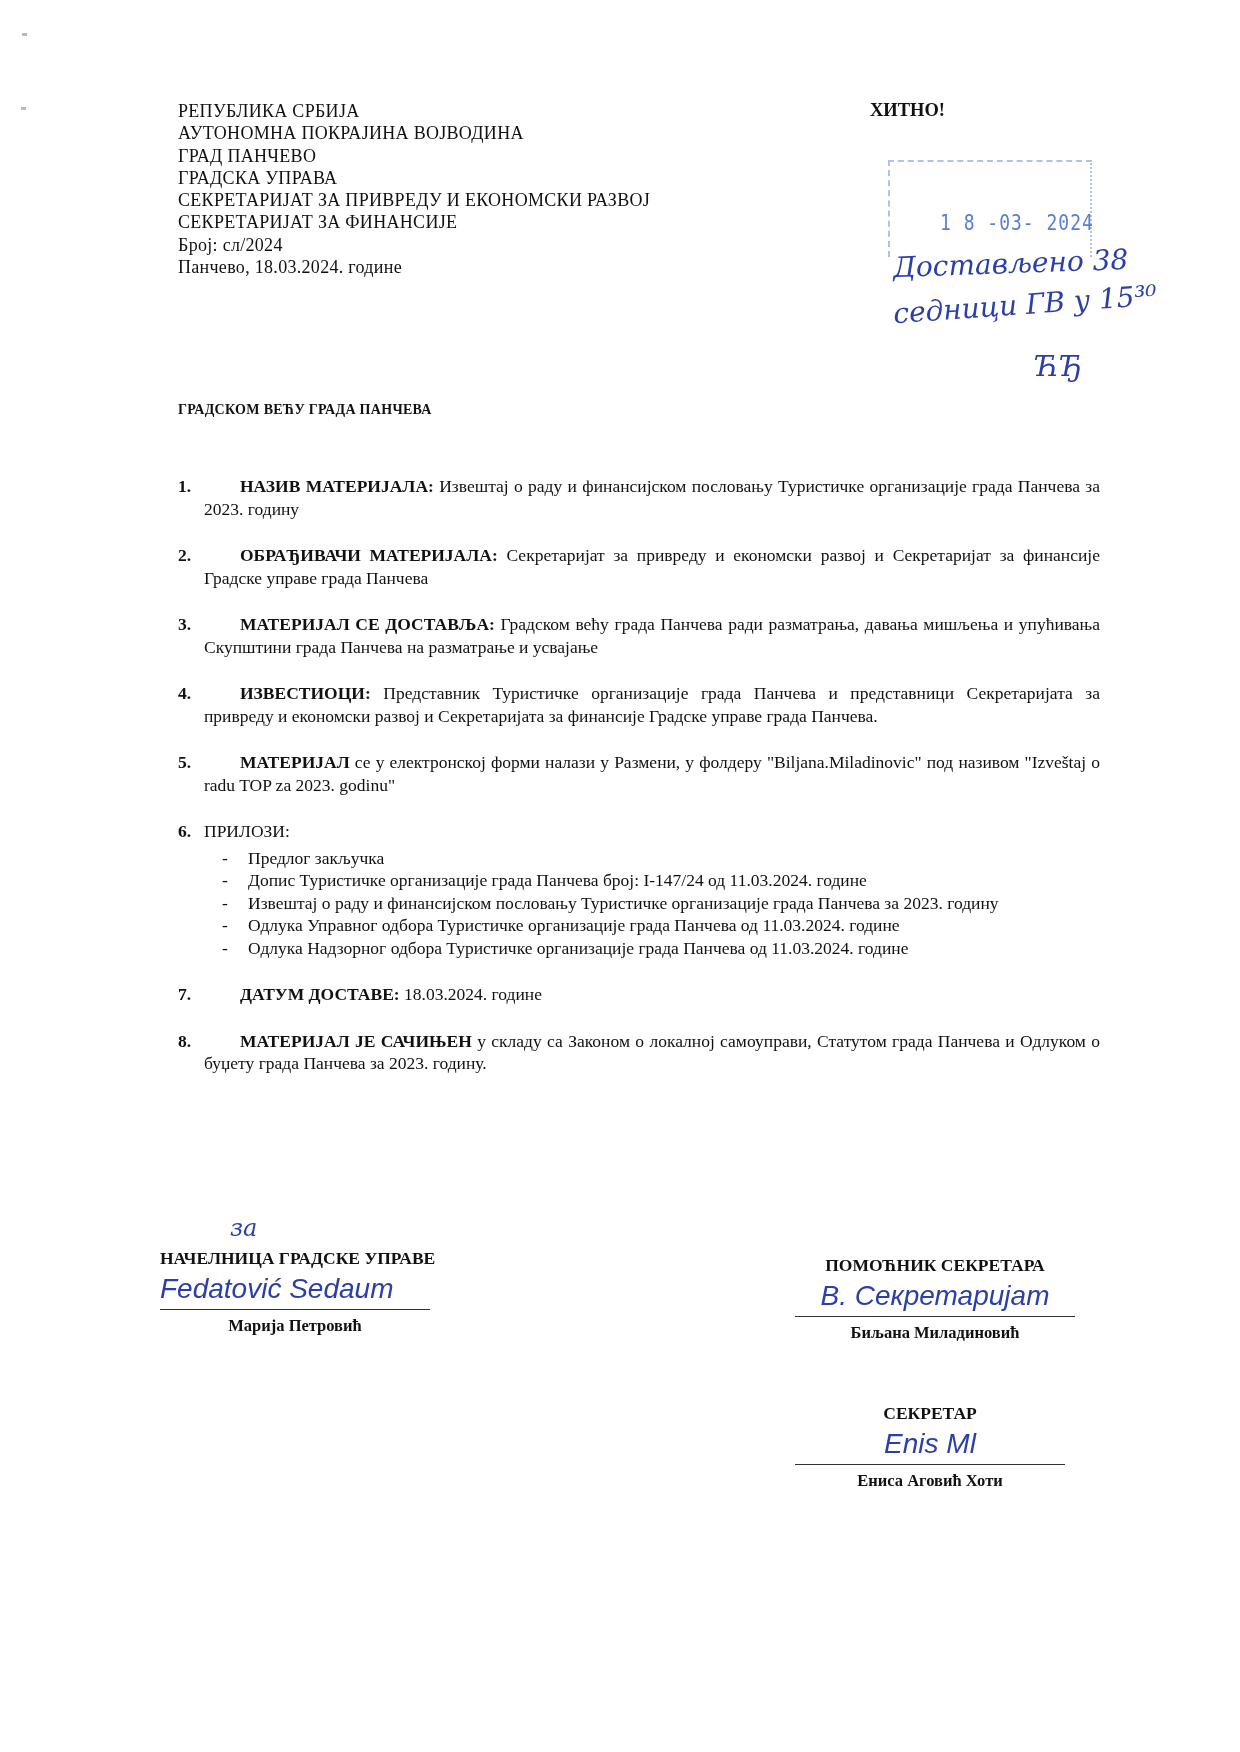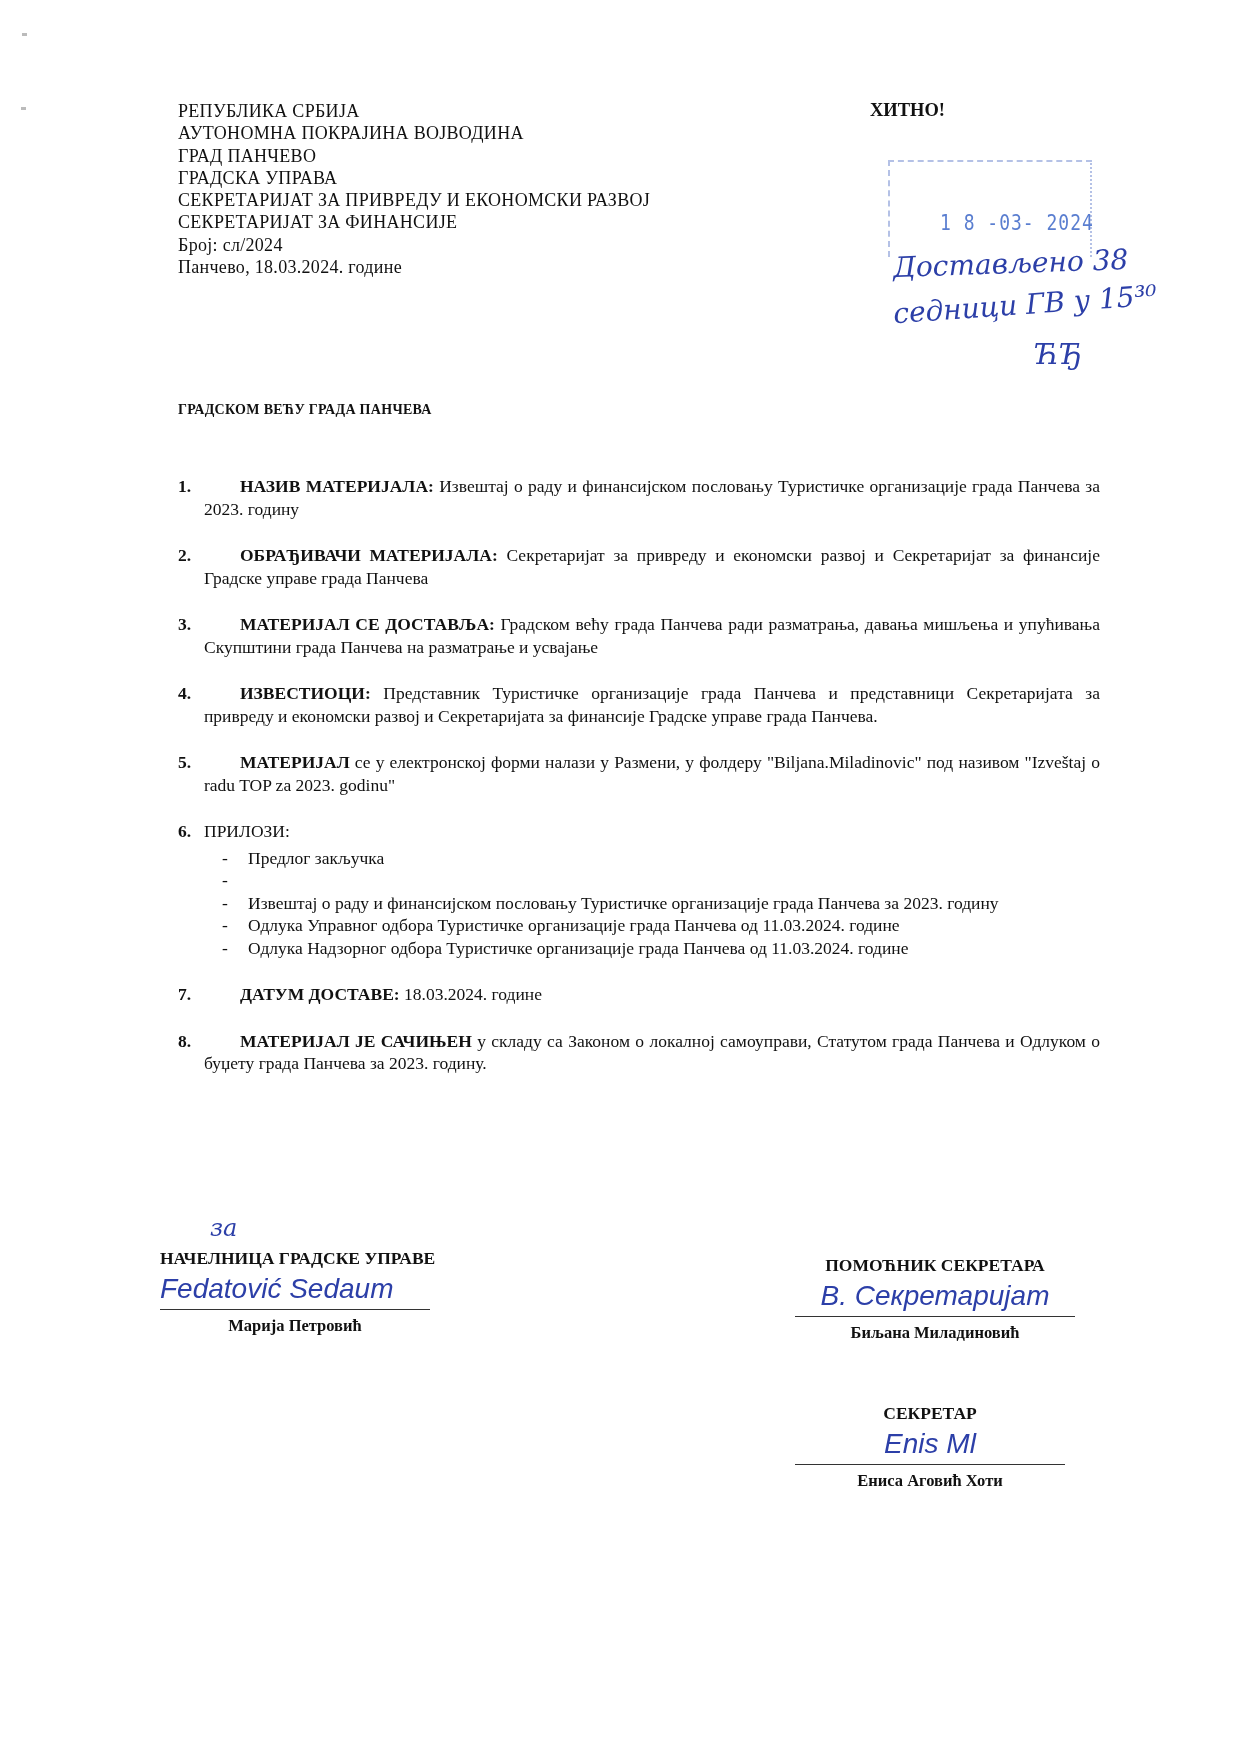--- a/index.html
+++ b/index.html
@@ -8,36 +8,36 @@
   .scan-mark { position:absolute; width:5px; height:3px; background:#bbb; }
   .header-block { position:absolute; left:178px; top:100px; font-weight:normal; font-size:18px; line-height:22.3px; letter-spacing:0.3px; }
   .header-block div { white-space:nowrap; }
   .urgent { position:absolute; left:870px; top:100px; font-weight:bold; font-size:18.5px; }
   .stamp { position:absolute; left:888px; top:160px; width:200px; height:95px;
            border:2px dashed rgba(90,120,200,0.45); border-right-style:dotted; border-bottom:none; }
   .stamp-date { position:absolute; left:940px; top:212px; color:#5a7ed0; font-family:"DejaVu Sans Mono", monospace; font-size:18px; letter-spacing:1px; transform:scaleY(1.15); }
   .handwriting { position:absolute; color:#2c3fa8; font-family:"DejaVu Serif", serif; font-style:italic; }
   .hw1 { left:893px; top:247px; font-size:28px; transform:rotate(-2deg); }
   .hw2 { left:893px; top:288px; font-size:28px; transform:rotate(-4deg); }
-  .hw3 { left:1035px; top:338px; font-size:28px; }
+  .hw3 { left:1035px; top:350px; font-size:28px; }
   .addressee { position:absolute; left:178px; top:402px; font-weight:bold; font-size:14px; letter-spacing:0.3px; }
   .items { position:absolute; left:178px; top:475px; width:922px; font-size:17.5px; line-height:22.5px; }
   .item { display:flex; margin-bottom:24px; }
   .item .num { width:26px; flex:none; font-weight:bold; }
   .item .body { flex:1; text-align:justify; font-family:"Liberation Sans Narrow","Liberation Serif", serif; }
   .item .lbl { font-weight:bold;margin-left:36px; }
   .attachments { list-style:none; margin:4px 0 0 18px; padding:0; }
   .attachments li { display:flex; line-height:22.5px; }
   .attachments li .dash { width:26px; flex:none; }
   .sig-block { position:absolute; text-align:center; font-weight:bold; font-size:17.5px; }
   .sig-line { border-top:1px solid #333; }
   .sig-title { white-space:nowrap; }
   .sig-name { font-size:16.5px; margin-top:6px; }
   .sig-script { color:#2c3fa8; font-family:Liberation Sans, sans-serif; font-style:italic; font-weight:normal; font-size:28px; height:40px; line-height:40px; white-space:nowrap; }
-  .za { position:absolute; left:210px; top:1214px; color:#2c3fa8; font-style:italic; font-size:24px; font-family:"DejaVu Serif", serif; }
+  .za { position:absolute; left:230px; top:1214px; color:#2c3fa8; font-style:italic; font-size:24px; font-family:"DejaVu Serif", serif; }
 </style>
 </head>
 <body>
 
 <div class="scan-mark" style="left:22px;top:33px;"></div>
 <div class="scan-mark" style="left:21px;top:107px;"></div>
 
 <div class="header-block">
   <div>РЕПУБЛИКА  СРБИЈА</div>
   <div>АУТОНОМНА  ПОКРАЈИНА  ВОЈВОДИНА</div>
@@ -84,20 +84,21 @@
     <span class="num">6.</span>
     <span class="body">
       <span>ПРИЛОЗИ:</span>
       <ul class="attachments">
         <li>
             <span class="dash">-</span>
             <span>Предлог закључка</span>
           </li>
         <li>
             <span class="dash">-</span>
+            <span>Допис Туристичке организације града Панчева број: I-147/24 од 11.03.2024. године</span>
           </li>
         <li>
             <span class="dash">-</span>
             <span>Извештај о раду и финансијском пословању Туристичке организације града Панчева за 2023. годину</span>
           </li>
         <li>
             <span class="dash">-</span>
             <span>Одлука Управног одбора Туристичке организације града Панчева од 11.03.2024. године</span>
           </li>
         <li>

